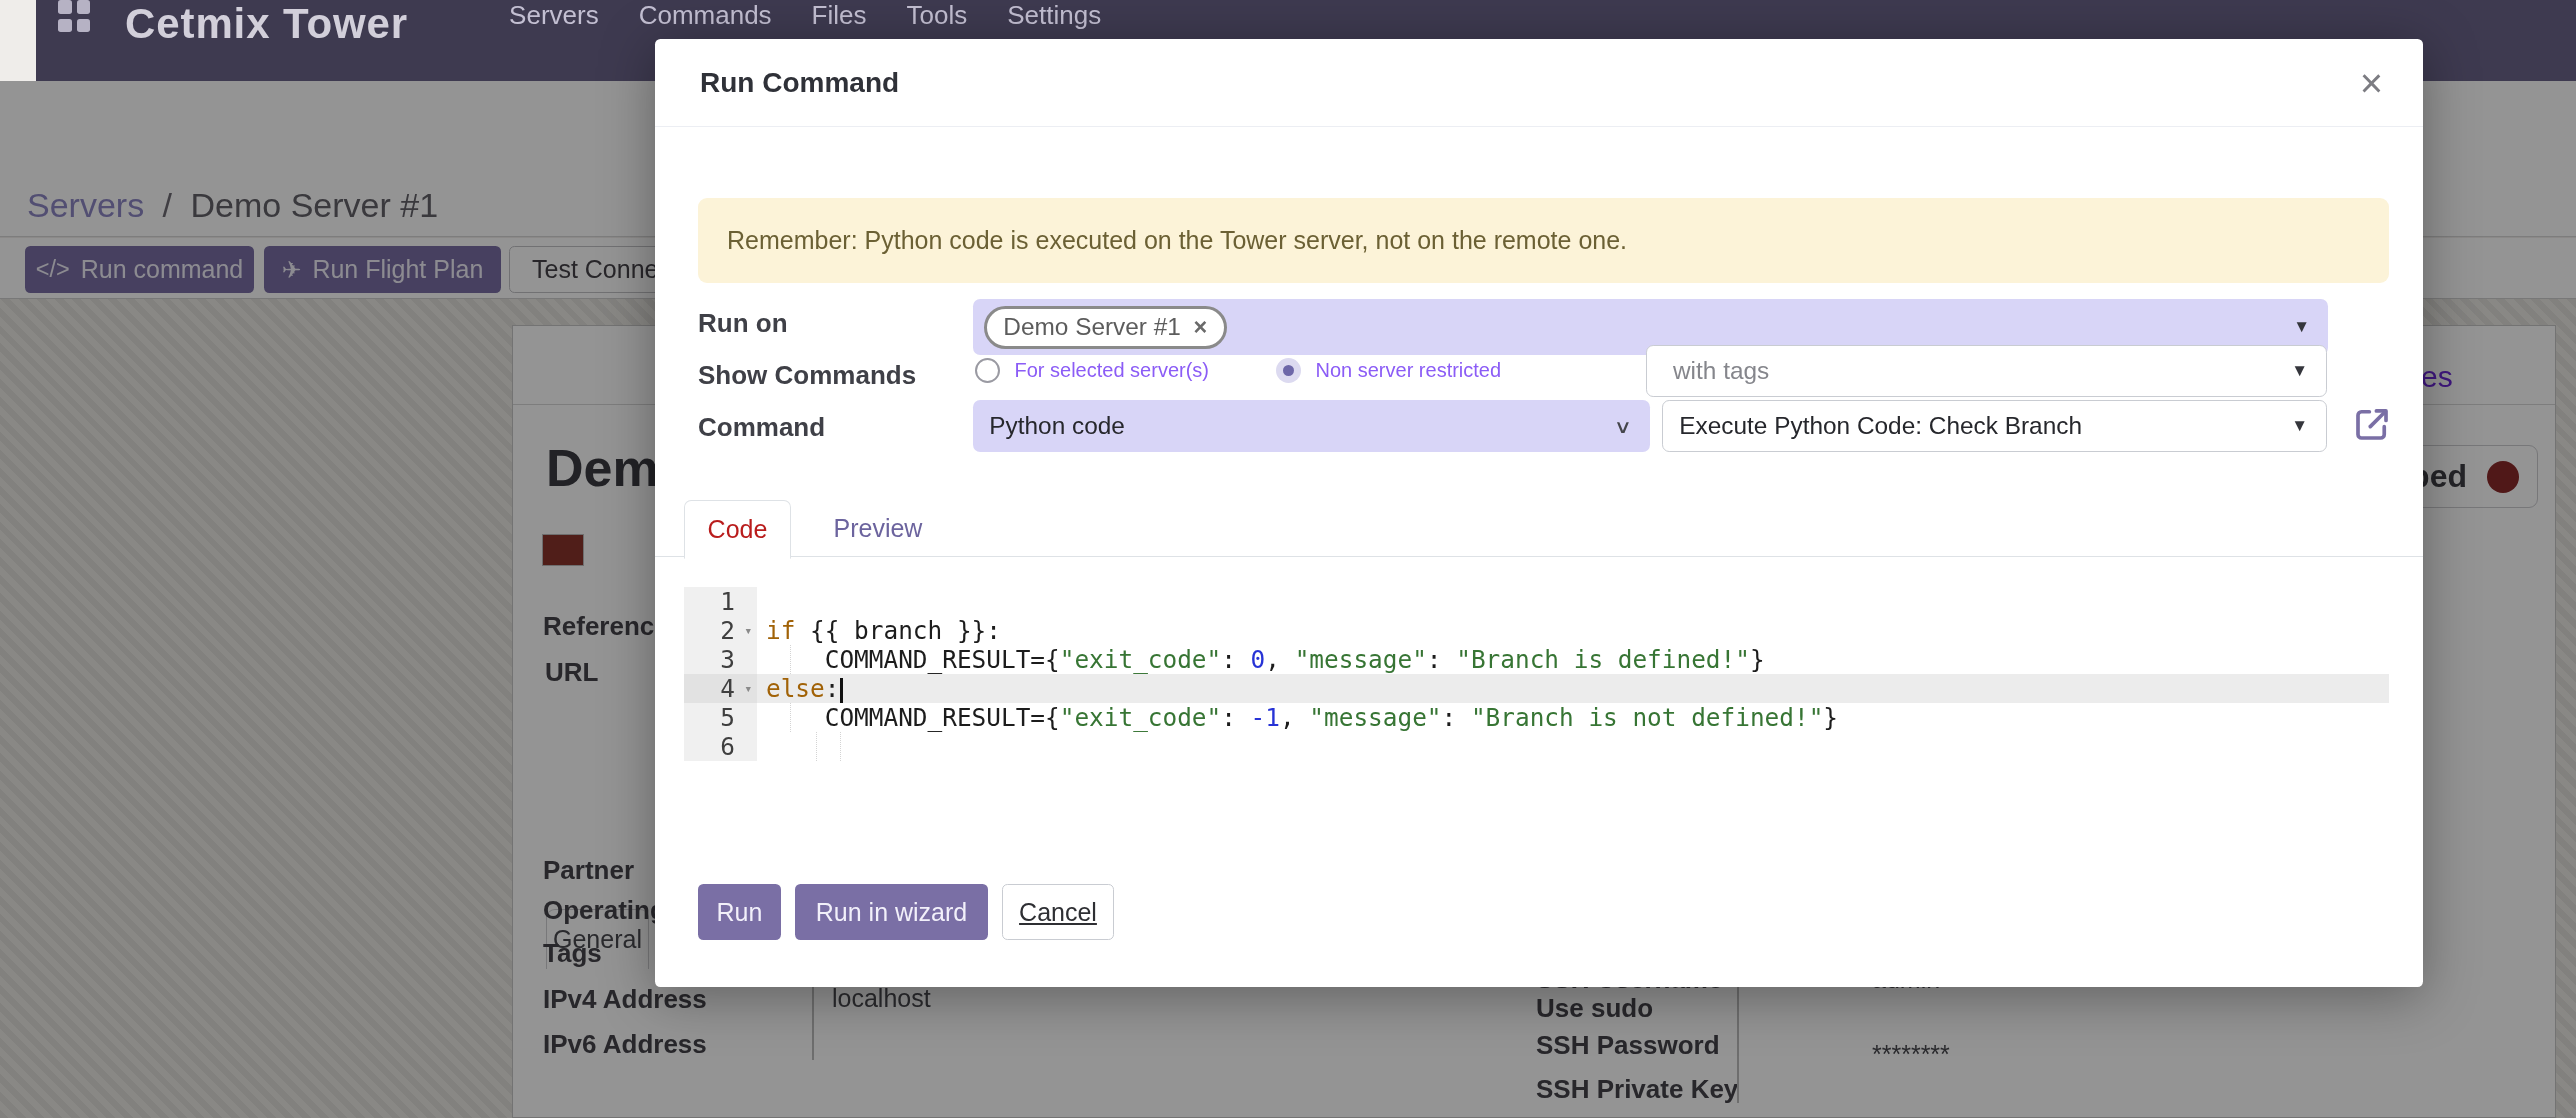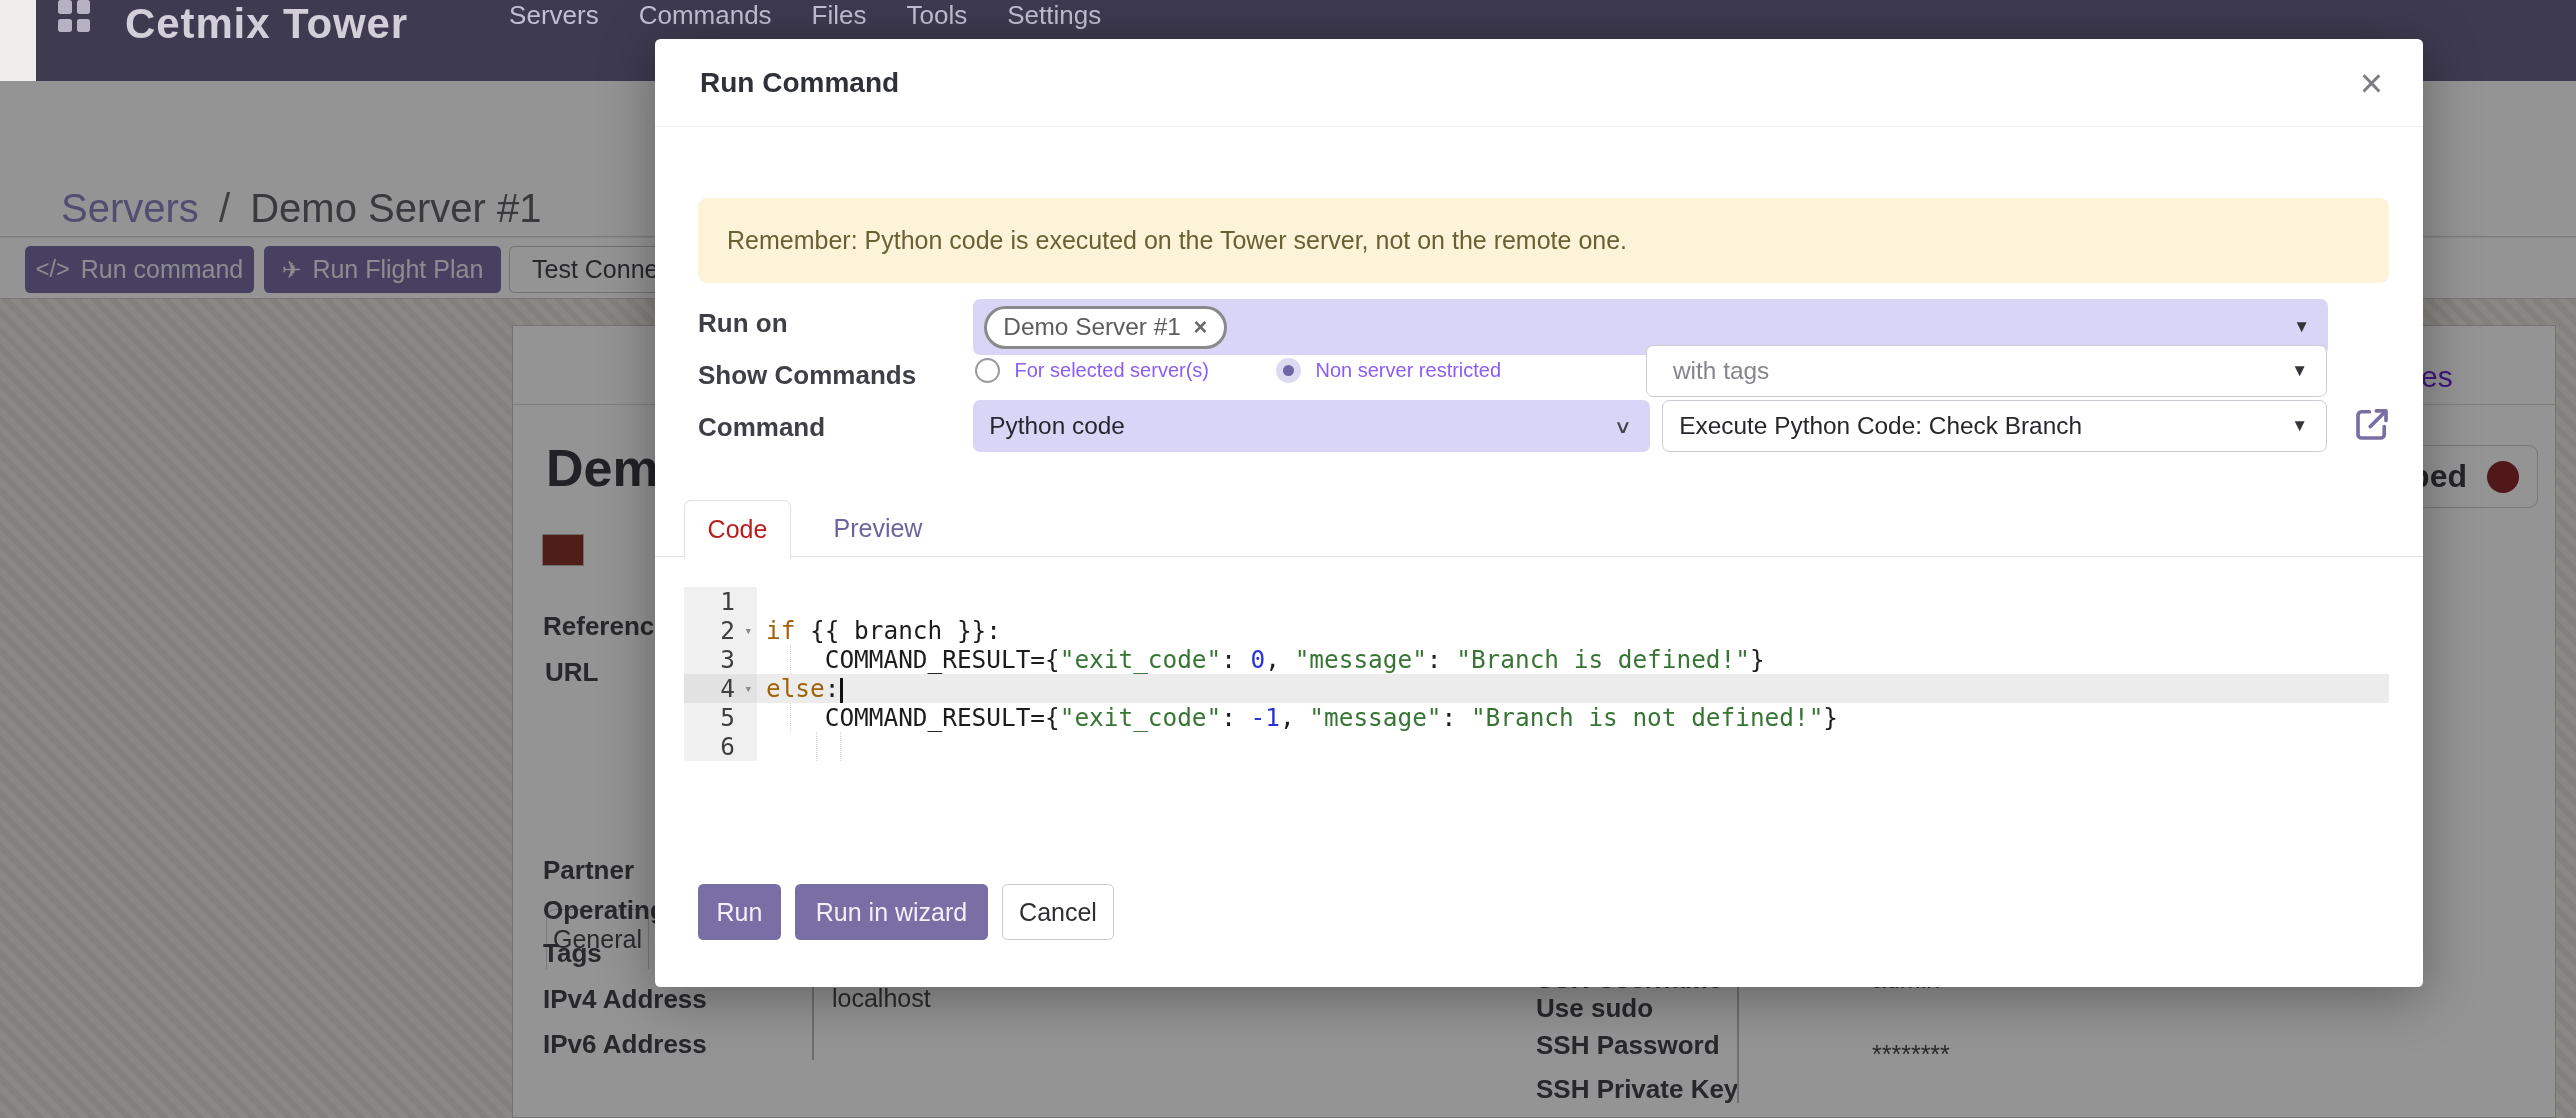--- a/index.html
+++ b/index.html
@@ -12,21 +12,21 @@
   .apps-icon { width:33px; height:33px; margin-left:22px; display:grid;
                grid-template-columns:13.5px 13.5px; grid-template-rows:13.5px 13.5px; gap:5.4px; }
   .apps-icon i { background:#b6b2c4; border-radius:2.7px; }
   .brand { color:#d2cfda; font-size:42px; font-weight:bold; letter-spacing:0.9px; margin-left:34px; }
   .nav-menu { display:flex; gap:40px; margin-left:101px; }
   .nav-item { color:#c3bfd2; font-size:26px; }
 
   
   .control-panel { position:absolute; left:0; top:81px; width:2576px; height:156px; background:#fff;
                    border-bottom:1.8px solid #d8d8d8; z-index:1; }
-  .breadcrumb { position:absolute; left:27px; top:105px; font-size:40px;margin-left:34px; }
+  .breadcrumb { position:absolute; left:27px; top:105px; font-size:34px; }
   .bc-link { color:#8d87c5; }
   .bc-sep { color:#6f6c74; margin:0 9px; }
   .bc-current { color:#64626a; }
   .btn { display:inline-flex; align-items:center; justify-content:center; border-radius:5.4px;
          font-size:25px; border:0.9px solid transparent; cursor:default; }
   .btn-primary { background:#7a6fa5; color:#f2f0fa; }
   .btn-outline { background:#fff; color:#454349; border:0.9px solid #c3c3c7; }
   .cp-edit { position:absolute; left:26px; top:164px; width:78px; height:54px; }
   .cp-create { position:absolute; left:114px; top:164px; width:101px; height:54px; }
 
@@ -117,21 +117,21 @@
   .ed-row.active .code { background:#ececec; }
   .kw { color:#a16207; } .st { color:#377534; } .nu { color:#2733d6; } .tx { color:#1c1c1c; }
   .cursor { display:inline-block; width:2.7px; height:25px; background:#111; vertical-align:middle;
             margin-left:0.9px; }
   .g { position:absolute; top:0; bottom:0; border-left:1.8px dotted #d4d4d4; }
 
   .footer-btn { position:absolute; top:757px; height:56px; }
   .fb-run { left:43px; width:83px; }
   .fb-wiz { left:140px; width:193px; }
   .fb-cancel { left:347px; width:112px; border:1.8px solid #c9ccd2; border-radius:5.4px; background:#fff;
-               color:#2e2f33; }
+               color:#2e2f33;text-decoration:underline; }
 </style>
 </head>
 <body>
 
 <header class="navbar">
   <span class="apps-icon">
       <i></i>
       <i></i>
       <i></i>
       <i></i>

